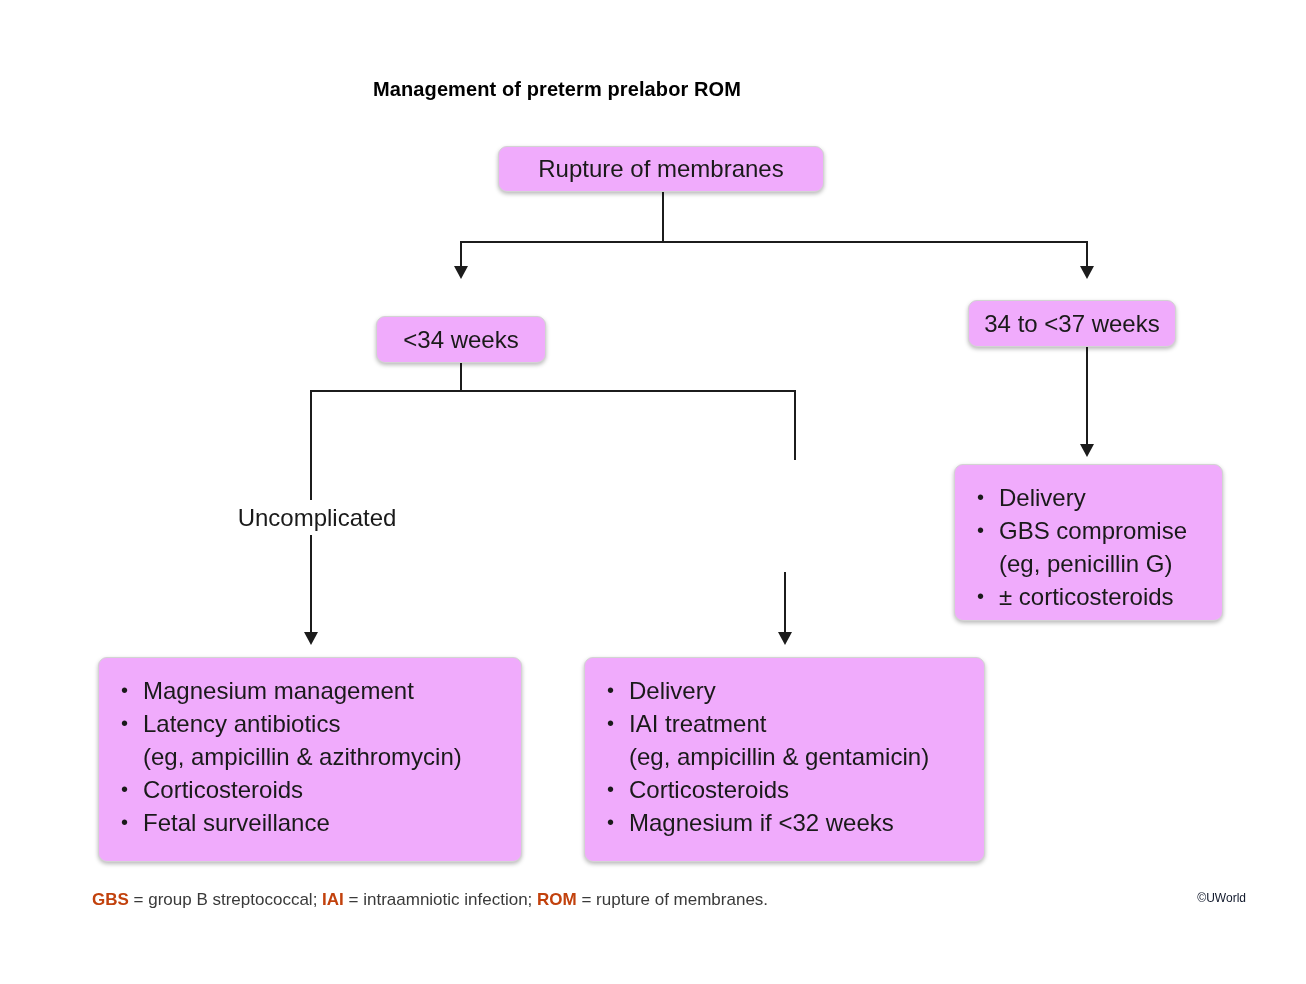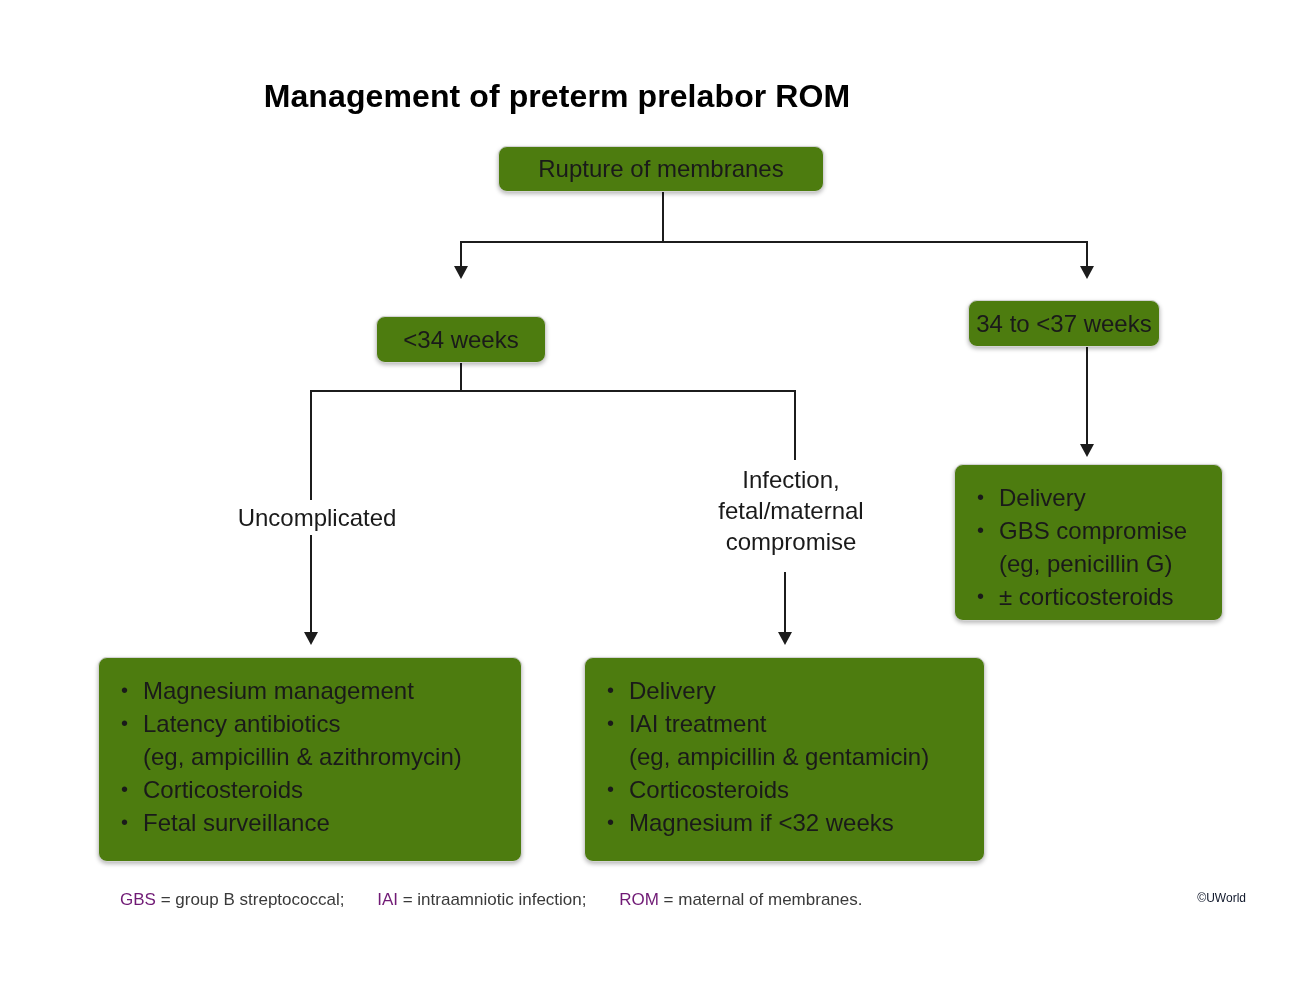--- a/index.html
+++ b/index.html
@@ -20,31 +20,31 @@
     overflow: hidden;
   }
 
   
   .title {
     position: absolute;
     left: 0;
     top: 78px;
     width: 1114px;
     text-align: center;
-    font-size: 32px;
+    font-size: 20px;
     font-weight: bold;
     letter-spacing: 0.1px;
     color: #000000;
   }
 
   
   .node {
     position: absolute;
     box-sizing: border-box;
-    background: #4d7c0f;
+    background: #f0abfc;
     border: 1px solid #d3d3d3;
     border-radius: 9px;
     box-shadow: 0 2px 4px rgba(0,0,0,0.28);
     font-size: 24px;
     color: #1a1a1a;
     z-index: 3;
   }
   .node.simple {
     display: flex;
     align-items: center;
@@ -112,21 +112,21 @@
 
   
   .footnote {
     position: absolute;
     left: 92px;
     top: 890px;
     font-size: 17px;
     color: #3a3a3a;
     white-space: nowrap;
   }
-  .footnote b { color: #701a75; font-weight: normal; margin-left: 28px; }
+  .footnote b { color: #c2410c; font-weight: bold; }
 
   .copyright {
     position: absolute;
     right: 60px;
     top: 891px;
     font-size: 12px;
     color: #0f172a;
     white-space: nowrap;
   }
 </style>
@@ -159,33 +159,28 @@
   <div class="arrowhead" style="left:1080px; top:444px;"></div>
 
   <div class="node simple" style="left:498px; top:146px; width:326px; height:46px;">
     <span>Rupture of membranes</span>
   </div>
 
   <div class="node simple" style="left:376px; top:316px; width:170px; height:47px;">
     <span>&lt;34 weeks</span>
   </div>
 
-  <div class="node simple" style="left:968px; top:300px; width:192px; height:47px;">
+  <div class="node simple" style="left:968px; top:300px; width:208px; height:47px;">
     <span>34 to &lt;37 weeks</span>
   </div>
 
   <div class="plainlabel" style="left:222px; top:500px; width:178px; padding:2px 6px;">
     <span>Uncomplicated</span>
   </div>
 
-  <div class="plainlabel" style="left:700px; top:462px; width:170px; padding:2px 6px;">
-    <div>Infection,</div>
-    <div>fetal/maternal</div>
-    <div>compromise</div>
-  </div>
 
   <div class="node listbox" style="left:98px; top:657px; width:424px; height:205px;">
     <ul class="blist">
       <li>
         <span class="bullet">•</span>
         <span>Magnesium management</span>
       </li>
       <li>
         <span class="bullet">•</span>
         <span>Latency antibiotics</span>
@@ -236,18 +231,18 @@
         <span class="sub">(eg, penicillin G)</span>
       </li>
       <li>
         <span class="bullet">•</span>
         <span>± corticosteroids</span>
       </li>
     </ul>
   </div>
 
   <div class="footnote">
-    <b>GBS</b><span> = group B streptococcal; </span><b>IAI</b><span> = intraamniotic infection; </span><b>ROM</b><span> = maternal of membranes.</span>
+    <b>GBS</b><span> = group B streptococcal; </span><b>IAI</b><span> = intraamniotic infection; </span><b>ROM</b><span> = rupture of membranes.</span>
   </div>
 
   <div class="copyright">©UWorld</div>
 
 </div>
 
 </body></html>

